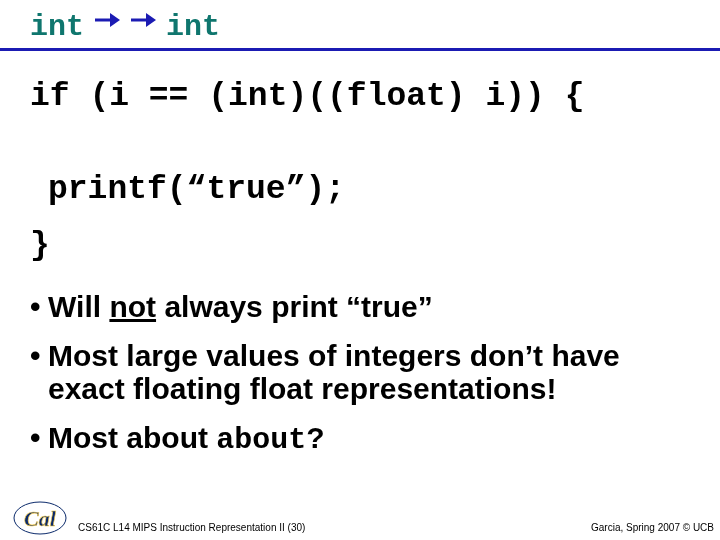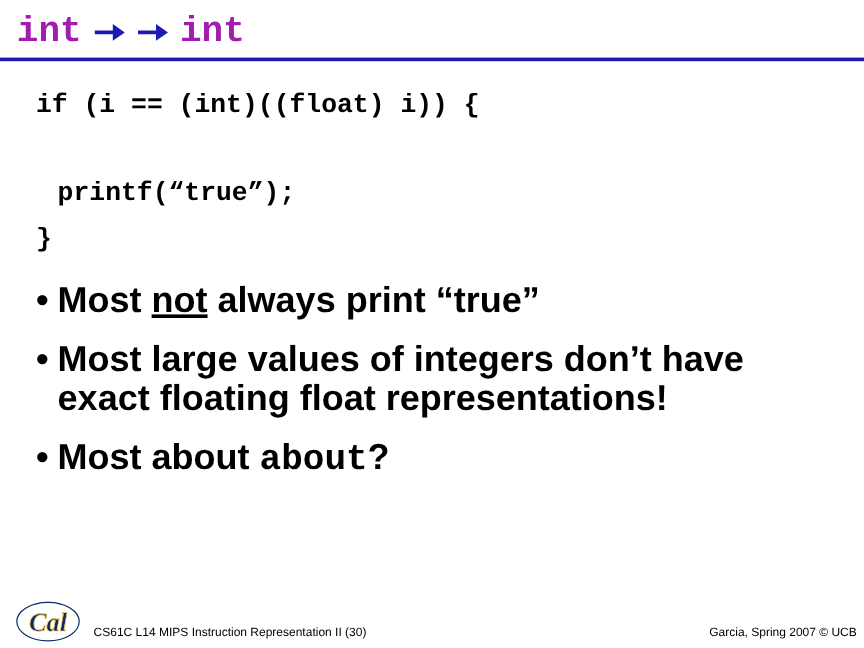--- a/index.html
+++ b/index.html
@@ -12,39 +12,39 @@
     position: relative;
     overflow: hidden;
   }
   .slide {
     width: 720px;
     height: 540px;
     position: relative;
     box-sizing: border-box;
   }
   .title-row {
-    padding: 10px 30px 4px 14px;
+    padding: 10px 30px 4px 30px;
     font-family: "Courier New", Courier, monospace;
     font-size: 30px;
     font-weight: bold;
-    color: #a21caf;
+    color: #0f766e;
     border-bottom: 3px solid #1b1bb3;
     display: flex;
-    align-items: center;
+    align-items: flex-start;
     gap: 10px;
   }
   .arrow-icon svg {
     width: 26px;
     height: 20px;
     display: block;
   }
   .code-block {
     padding: 18px 30px 0 30px;
     font-family: "Courier New", Courier, monospace;
-    font-size: 22px;
+    font-size: 33px;
     font-weight: bold;
     color: #000;
     line-height: 1.7;
   }
   .code-line-indent {
     padding-left: 18px;
     margin-top: 37px;
   }
   .bullets {
     padding: 16px 30px 0 30px;
@@ -129,21 +129,21 @@
     <div>if (i == (int)((float) i)) {</div>
     <div class="code-line-indent">printf(“true”);</div>
     <div>}</div>
   </div>
 
   <div class="bullets">
 
     <div class="bul">
       <div class="dot">•</div>
       <div class="txt">
-        <span>Most </span><u>not</u><span> always print “true”</span>
+        <span>Will </span><u>not</u><span> always print “true”</span>
       </div>
     </div>
 
     <div class="bul">
       <div class="dot">•</div>
       <div class="txt">Most large values of integers don’t have exact floating float representations!</div>
     </div>
 
     <div class="bul">
       <div class="dot">•</div>

